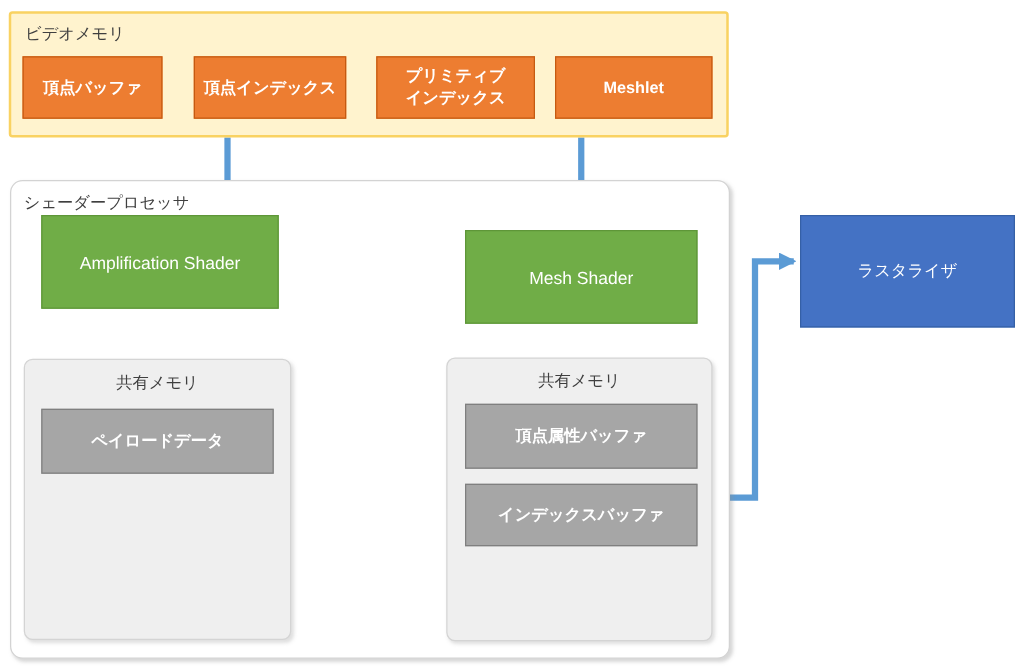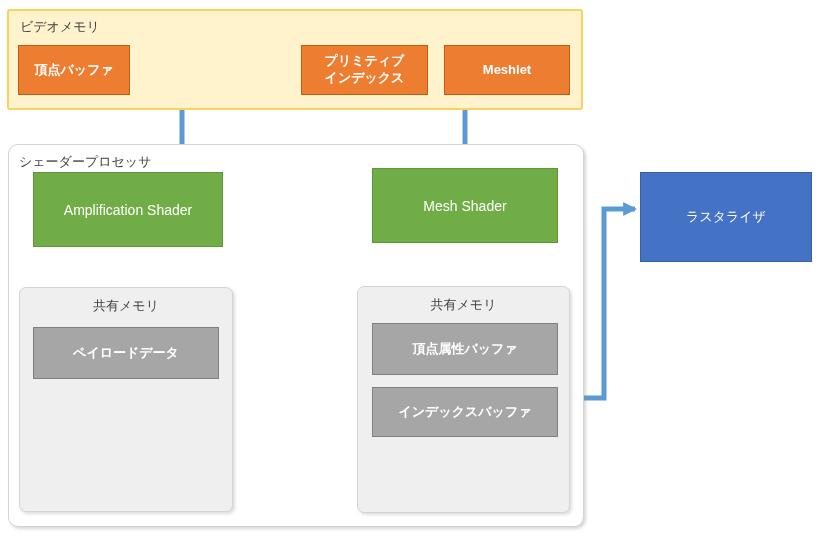--- a/index.html
+++ b/index.html
@@ -32,21 +32,21 @@
   .ob3{left:301px;top:45px;width:127px;height:50px;}
   .ob4{left:444px;top:45px;width:126px;height:50px;}
 
   .processor{left:8px;top:144px;width:576px;height:383px;background:#FFFFFF;
     border:1.5px solid var(--container-border);border-radius:10px;
     box-shadow:2px 2px 3px rgba(140,140,140,0.35);text-decoration:underline;}
   .sp-label{left:10px;top:8px;}
 
   .green{background:var(--green-fill);border:1px solid var(--green-border);font-size:14px;}
   .amp{left:33px;top:172px;width:190px;height:75px;}
-  .mesh{left:372px;top:168px;width:186px;height:75px;}
+  .mesh{left:372px;top:184px;width:186px;height:75px;}
 
   .blue{background:var(--blue-fill);border:1px solid var(--blue-border);font-size:13px;}
   .rasterizer{left:640px;top:172px;width:172px;height:90px;}
 
   .panel{background:var(--panel-fill);border:1px solid var(--panel-border);border-radius:7px;
     box-shadow:2px 2px 3px rgba(150,150,150,0.30);}
   .panel-left{left:19px;top:287px;width:214px;height:225px;}
   .panel-right{left:357px;top:286px;width:213px;height:227px;}
   .panel-label{position:absolute;left:0;right:0;top:9px;text-align:center;
     font-size:13px;color:var(--label-text);}
@@ -78,20 +78,21 @@
     <line x1="125" y1="247" x2="125" y2="281" marker-end="url(#ah)"></line>
     <line x1="464" y1="247" x2="464" y2="281" marker-end="url(#ah)"></line>
     <polyline points="219,352 295,352 295,208 367,208" marker-end="url(#ah)"></polyline>
     <polyline points="570,398 604,398 604,209 635,209" marker-end="url(#ah)"></polyline>
   </svg>
 
   <div class="abs group-box video-memory">
     <div class="group-label vm-label">ビデオメモリ</div>
   </div>
   <div class="abs node orange ob1">頂点バッファ</div>
+  <div class="abs node orange ob2">頂点インデックス</div>
   <div class="abs node orange ob3">プリミティブ
 インデックス</div>
   <div class="abs node orange ob4">Meshlet</div>
 
   <div class="abs processor">
     <div class="group-label sp-label">シェーダープロセッサ</div>
   </div>
 
   <div class="abs node green amp">Amplification Shader</div>
   <div class="abs node green mesh">Mesh Shader</div>

